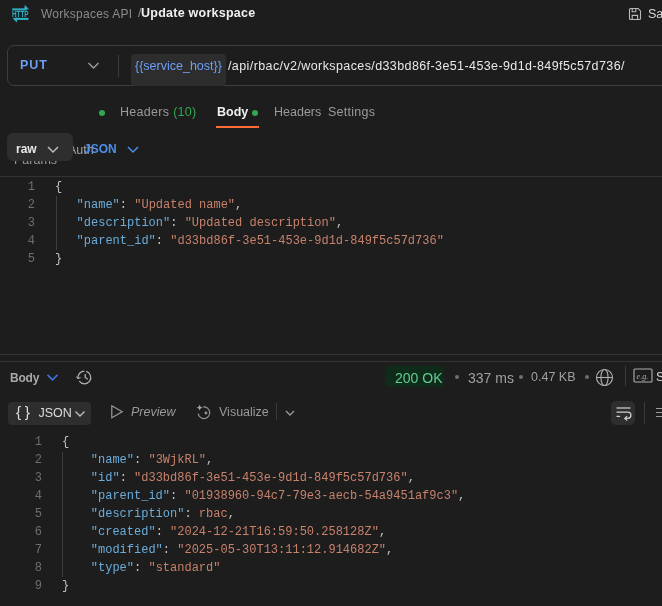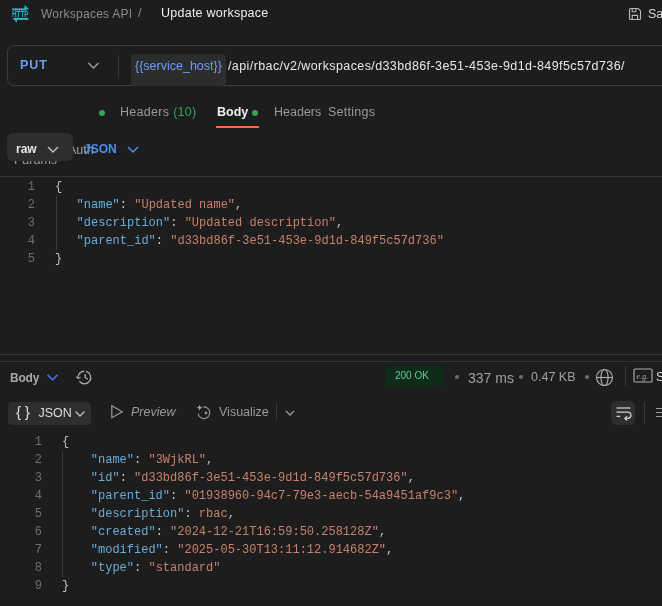--- a/index.html
+++ b/index.html
@@ -24,21 +24,21 @@
       <path d="M1.2 6.4 h14.4"></path>
       <path d="M17.4 15.9 h-14.4"></path>
     </g>
     <path d="M13.9 2.1 l4.1 4.1 -5.0 .8 z" fill="#2eafc5"></path>
     <path d="M5.7 19.4 l-4.1 -4.1 5.0 -.8 z" fill="#2eafc5"></path>
     <text x="1" y="14.2" font-family="Liberation Sans" font-size="8.6" font-weight="bold" fill="#2eafc5" textLength="16.6" lengthAdjust="spacingAndGlyphs">HTTP</text>
   </svg>
 </div>
 <div class="abs" style="left:41px; top:6.5px; font-size:12px; letter-spacing:0.25px; color:#8b8b8b;">Workspaces API</div>
 <div class="abs" style="left:138px; top:6px; font-size:12.5px; color:#8b8b8b;">/</div>
-<div class="abs" style="left:161px; top:5.5px; font-size:12.5px; letter-spacing:0.25px; font-weight:400; color:#f0f0f0;">Update workspace</div>
+<div class="abs" style="left:141px; top:5.5px; font-size:12.5px; letter-spacing:0.25px; font-weight:700; color:#f0f0f0;">Update workspace</div>
 <div class="abs" style="left:628px; top:7px;">
   <svg width="14" height="14" viewBox="0 0 14 14" fill="none" stroke="#b9b9b9" stroke-width="1.1">
     <path d="M1.5 2.5 a1 1 0 0 1 1-1 h7.6 l2.4 2.4 v7.6 a1 1 0 0 1-1 1 h-9 a1 1 0 0 1-1-1 z"></path>
     <path d="M4.2 1.6 v3.1 h3.6 v-3.1"></path>
     <path d="M4.2 12.4 v-4 h5.4 v4"></path>
   </svg>
 </div>
 <div class="abs" style="left:648px; top:6.5px; font-size:12.5px; color:#d6d6d6;">Sav</div>
 
 <div class="abs" style="left:6.5px; top:45px; width:702px; height:41px; border:1px solid #3d3d3d; border-radius:7px; background:#1d1d1d;"></div>
@@ -97,21 +97,21 @@
 </div>
 <div class="abs" style="left:76px; top:369px;">
   <svg width="17" height="17" viewBox="0 0 17 17" fill="none" stroke="#b0b0b0" stroke-width="1.2">
     <path d="M10.1 2.4 A6.3 6.3 0 1 1 3.3 12.1"></path>
     <path d="M8.4 2.15 A6.4 6.4 0 0 0 2.0 9.2"></path>
     <path d="M2.05 9.6 l-1.6 -2.1 M2.05 9.6 l2.5 -1.0" stroke-width="1.1"></path>
     <path d="M9.2 4.9 v3.5 l2.6 1.9" stroke-width="1.3"></path>
   </svg>
 </div>
 <div class="abs" style="left:385px; top:366px; width:59px; height:21px; background:#0f2c1b; border-radius:4px;"></div>
-<div class="abs" style="left:395px; top:370px; font-size:10px; color:#62cb92;">200 OK</div>
+<div class="abs" style="left:395px; top:370px; font-size:14px; color:#62cb92;">200 OK</div>
 <div class="abs" style="left:455px; top:374.5px; width:4px; height:4px; border-radius:50%; background:#6e6e6e;"></div>
 <div class="abs" style="left:468px; top:370px; font-size:14px; color:#a0a0a0;">337 ms</div>
 <div class="abs" style="left:518.5px; top:374.5px; width:4px; height:4px; border-radius:50%; background:#6e6e6e;"></div>
 <div class="abs" style="left:531px; top:370px; font-size:12.5px; color:#a0a0a0;">0.47 KB</div>
 <div class="abs" style="left:584.5px; top:374.5px; width:4px; height:4px; border-radius:50%; background:#6e6e6e;"></div>
 <div class="abs" style="left:595px; top:368px;">
   <svg width="19" height="19" viewBox="0 0 19 19" fill="none" stroke="#b0b0b0" stroke-width="1.1">
     <circle cx="9.5" cy="9.5" r="8"></circle>
     <ellipse cx="9.5" cy="9.5" rx="3.6" ry="8"></ellipse>
     <path d="M1.5 9.5 h16"></path>

